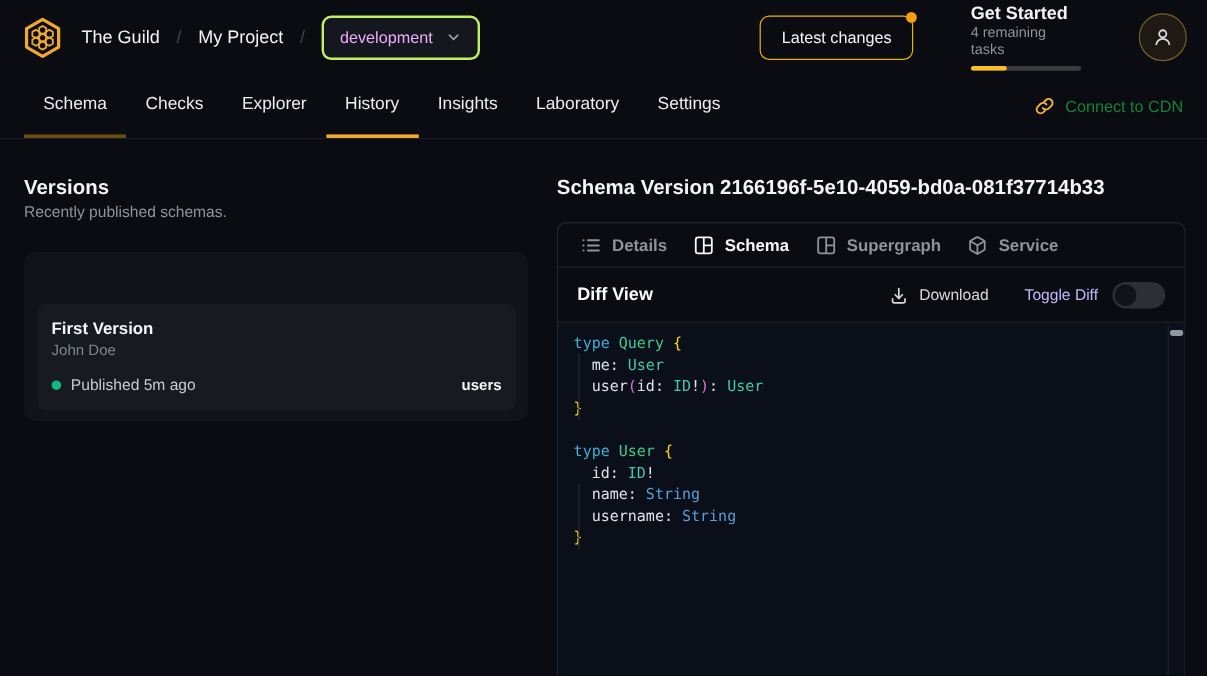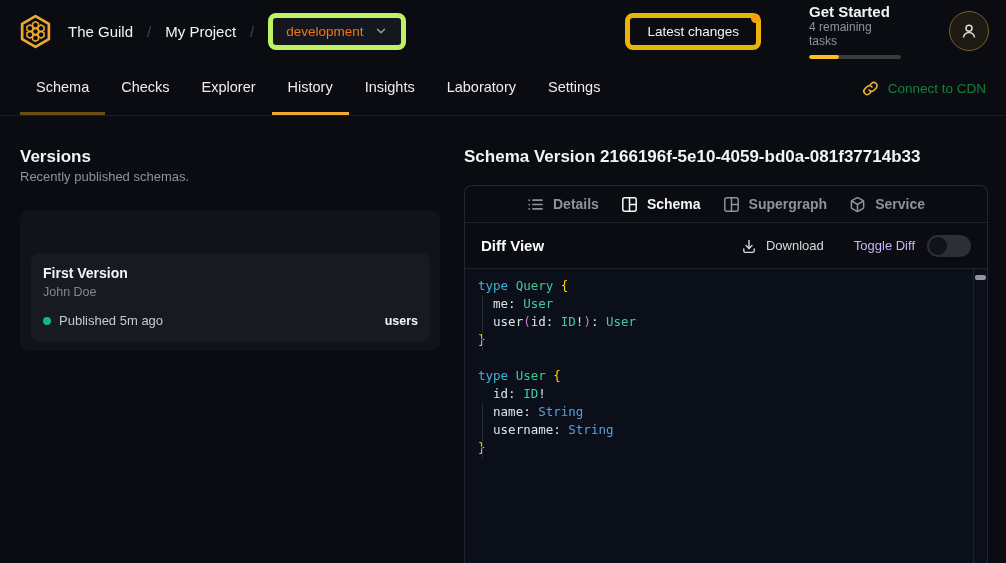--- a/index.html
+++ b/index.html
@@ -15,27 +15,27 @@
   
   .header {
     height:62px; display:flex; align-items:center;
     padding:0 17px;
   }
   .brandgroup { display:flex; align-items:center; gap:14px; }
   .crumb { font-size:15px; font-weight:500; color:#f2f4f7; text-decoration:none; cursor:pointer; }
   .crumb-sep { color:#3f4553; font-size:15px; }
   .target-btn {
     display:flex; align-items:center; gap:10px;
-    background:#14171d; border:5px solid #bef264; border-radius:8px;
-    height:37px; padding:0 13px; color:#f97316; font-size:13.5px; cursor:pointer;
+    background:#14171d; border:2px solid #bef264; border-radius:8px;
+    height:37px; padding:0 13px; color:#f0abfc; font-size:13.5px; cursor:pointer;
     font-family:"Liberation Sans", sans-serif;
   }
   .header-right { margin-left:auto; display:flex; align-items:center; gap:48px; }
   .latest-btn {
-    position:relative; background:transparent; border:5px solid #eab308;
+    position:relative; background:transparent; border:1px solid #eab308;
     border-radius:8px; height:37px; padding:0 17px; color:#f2f4f7;
     font-size:13.5px; cursor:pointer; font-family:"Liberation Sans", sans-serif;
   }
   .latest-dot {
     position:absolute; top:-4px; right:-4px; width:9px; height:9px;
     border-radius:50%; background:#f59e0b;
   }
   .getstarted { width:92px; }
   .gs-title { font-size:15px; font-weight:700; color:#f2f4f7; }
   .gs-sub { font-size:12px; color:#8e939c; margin-top:0; }
@@ -88,21 +88,21 @@
   .right-col { flex:1; padding:30px 18px 0 4px; display:flex; flex-direction:column; }
 
   .detail-panel {
     margin-top:18px; flex:1;
     border:1px solid #23262d; border-bottom:none;
     border-radius:8px 8px 0 0;
     display:flex; flex-direction:column; overflow:hidden;
   }
   .detail-tabs {
     height:37px; display:flex; align-items:center; gap:22px;
-    padding:0 19px; border-bottom:1px solid #1f232a;justify-content:center;
+    padding:0 19px; border-bottom:1px solid #1f232a;
   }
   .dtab {
     display:flex; align-items:center; gap:9px;
     font-size:14px; font-weight:600; color:#8f9298; cursor:pointer;
   }
   .dtab.active { color:#f6f7f9; }
   .diff-row {
     height:46px; display:flex; align-items:center;
     padding:0 16px; border-bottom:1px solid #1f232a;
   }

